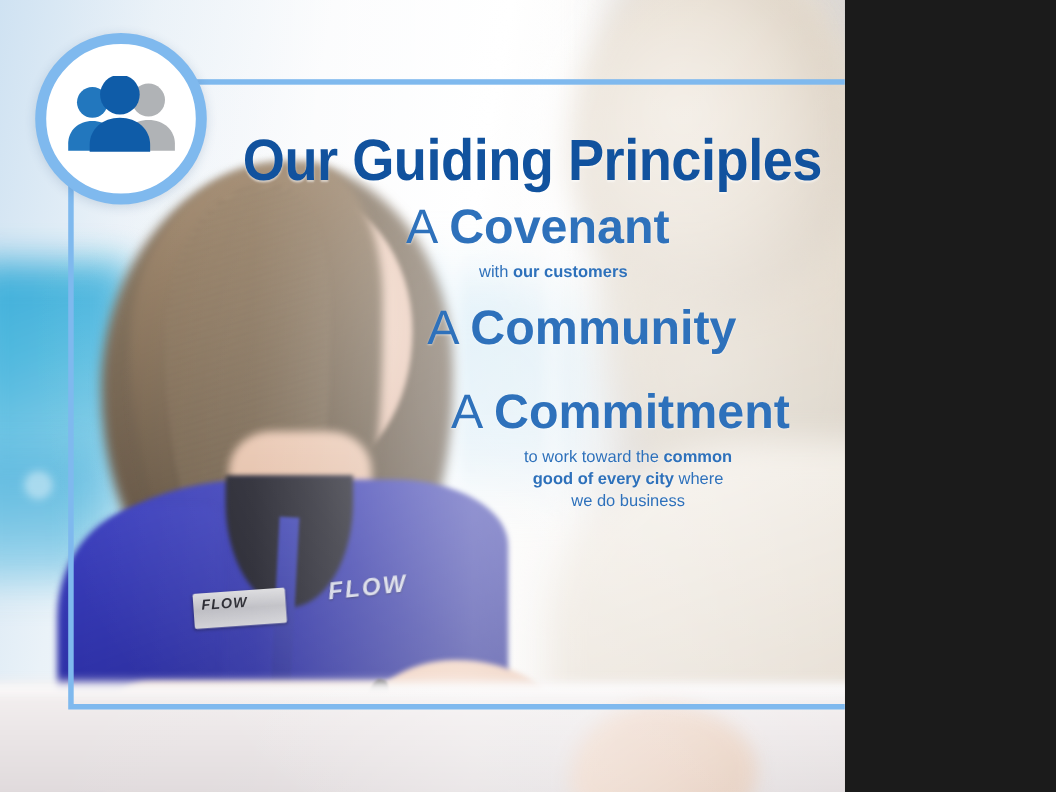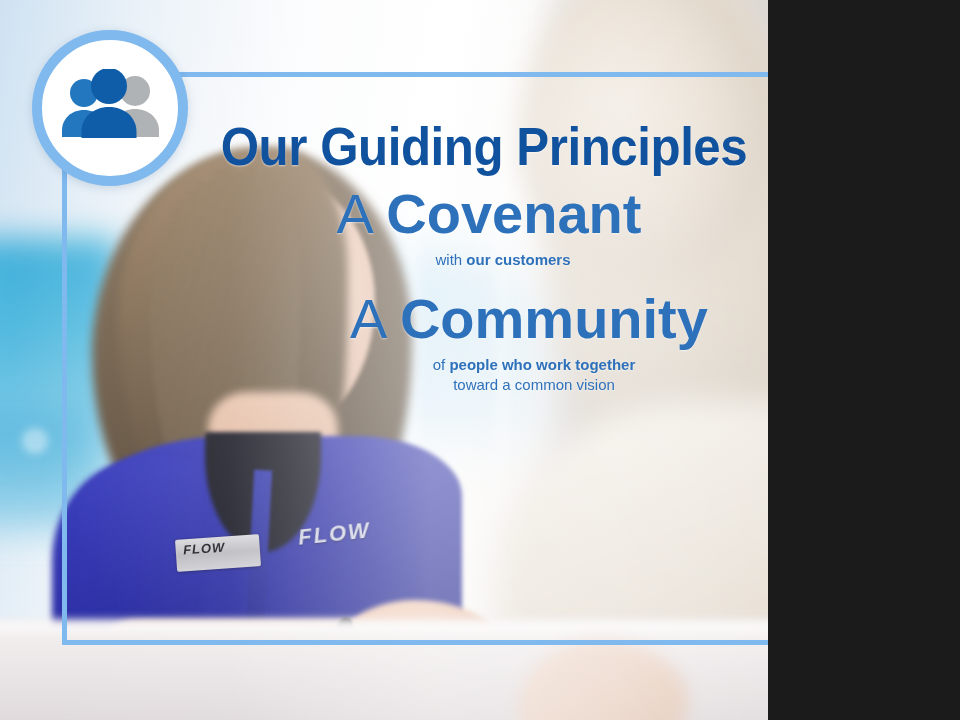--- a/index.html
+++ b/index.html
@@ -261,21 +261,21 @@
     line-height:1.02;
     letter-spacing:-0.5px;
     margin:26px 0 0 10px;
     transform:scaleX(.93);
     text-shadow:0 1px 2px rgba(255,255,255,.55);
   }
 
   .block{ margin-top:18px; }
   .headline{
     color:#2e71bb;
-    font-size:56px;
+    font-size:44px;
     line-height:1.06;
     text-shadow:0 1px 2px rgba(255,255,255,.5);
   }
   .headline .art{ font-weight:normal; }
   .headline .key{ font-weight:bold; }
 
   .sub{
     color:#2e71bb;
     font-size:15px;
     line-height:1.34;
@@ -371,23 +371,27 @@
       </div>
       <div class="sub">
         <span>with </span><b>our customers</b>
       </div>
     </div>
 
     <div class="block b2">
       <div class="headline">
         <span class="art">A </span><span class="key">Community</span>
       </div>
+    </div>
+
+    <div class="block b3">
+      <div class="headline">
+        <span class="art">A </span><span class="key">Commitment</span>
+      </div>
       <div class="sub">
-        <span>of </span><b>people who work together</b><br>
-        <span>toward a common vision</span>
-      </div>
-    </div>
-
-    <div class="block b3">
+        <span>to work toward the </span><b>common</b><br>
+        <b>good of every city</b><span> where</span><br>
+        <span>we do business</span>
+      </div>
     </div>
 
   </div>
 </div>
 
 </body></html>

